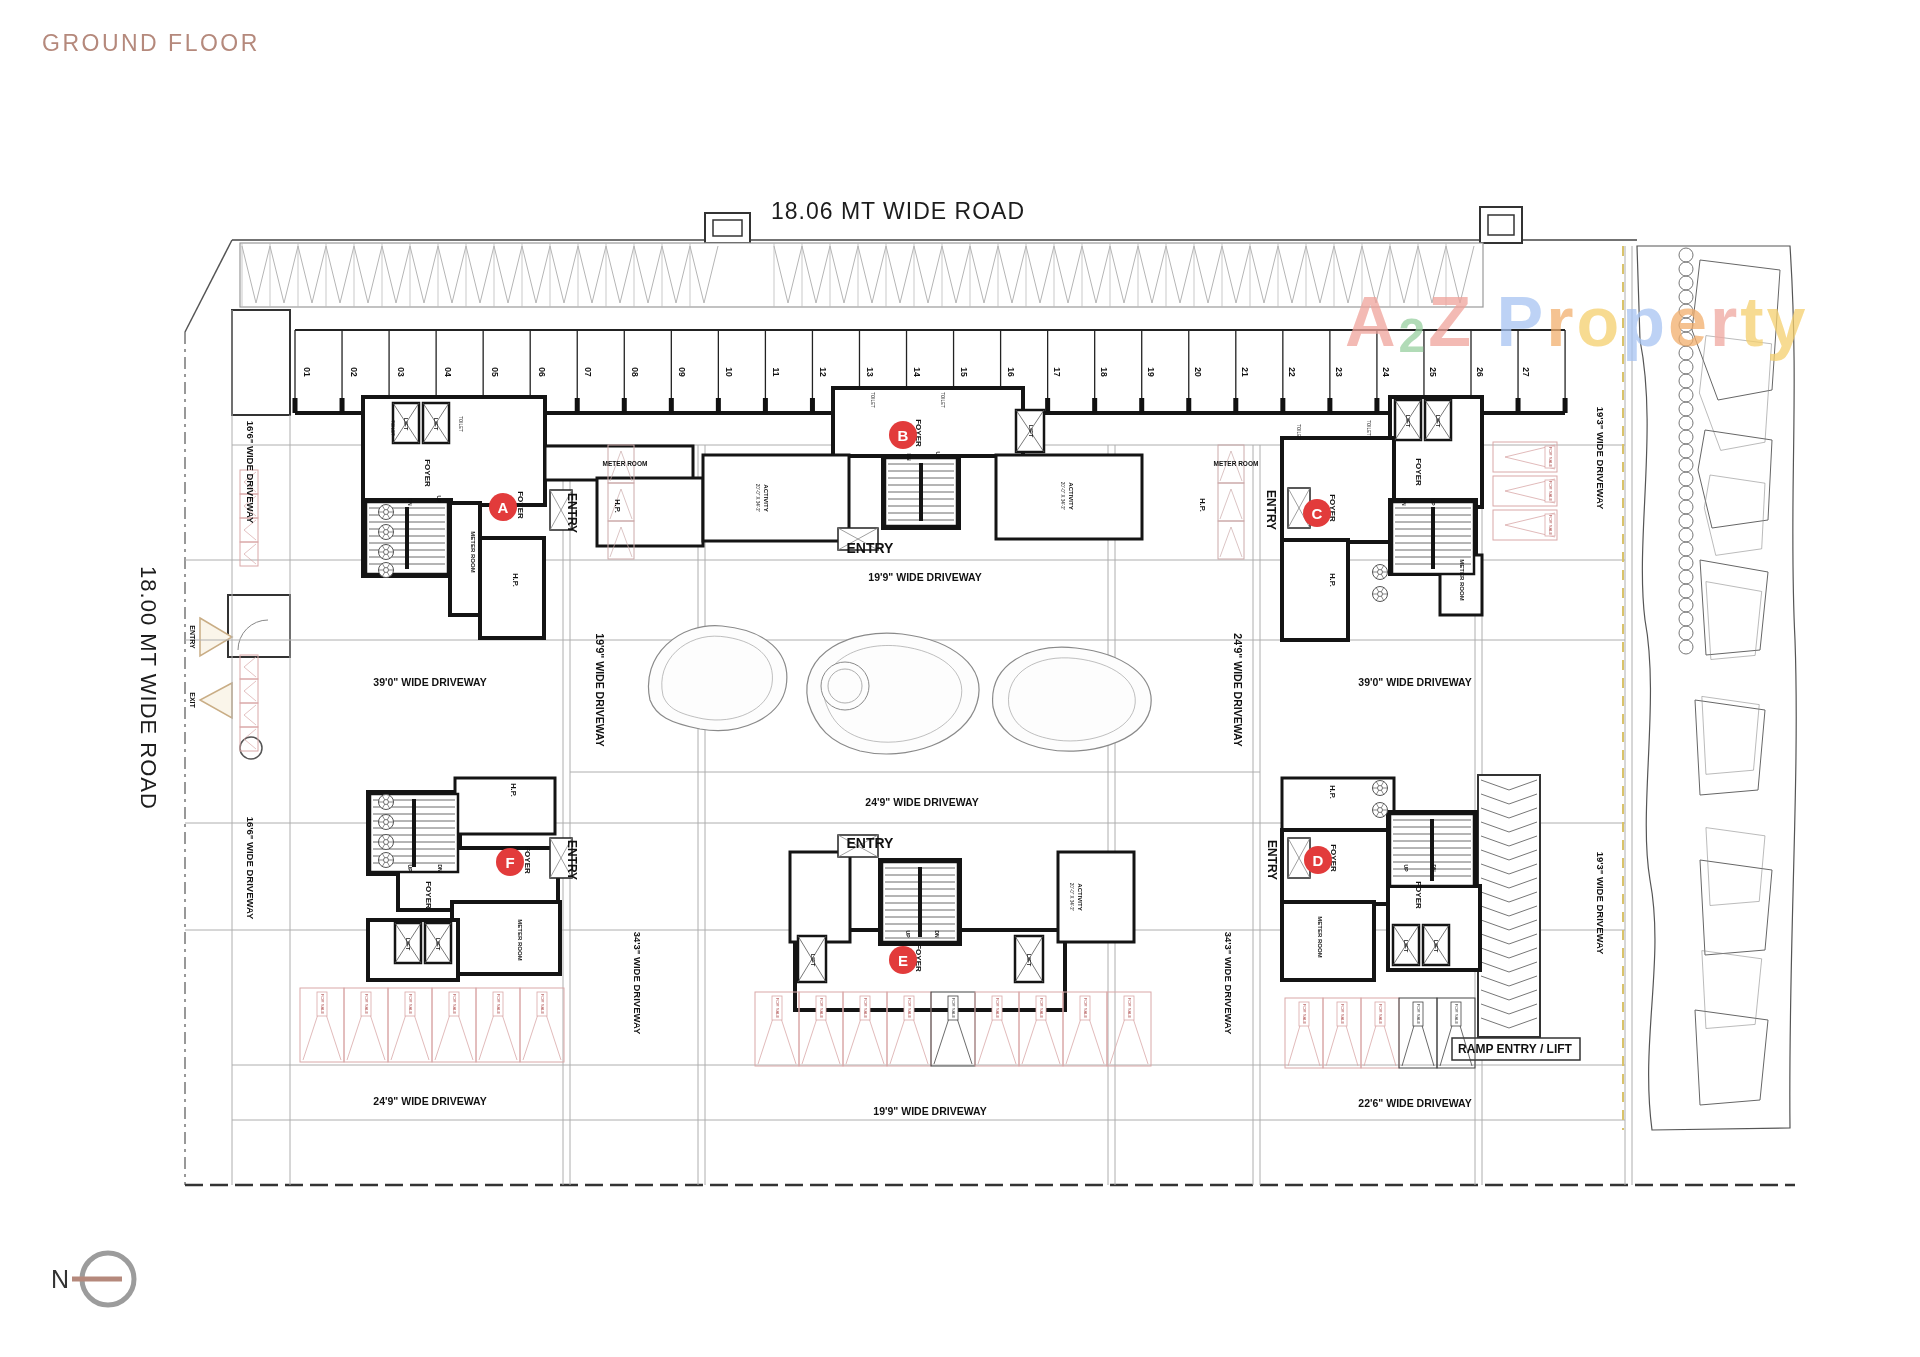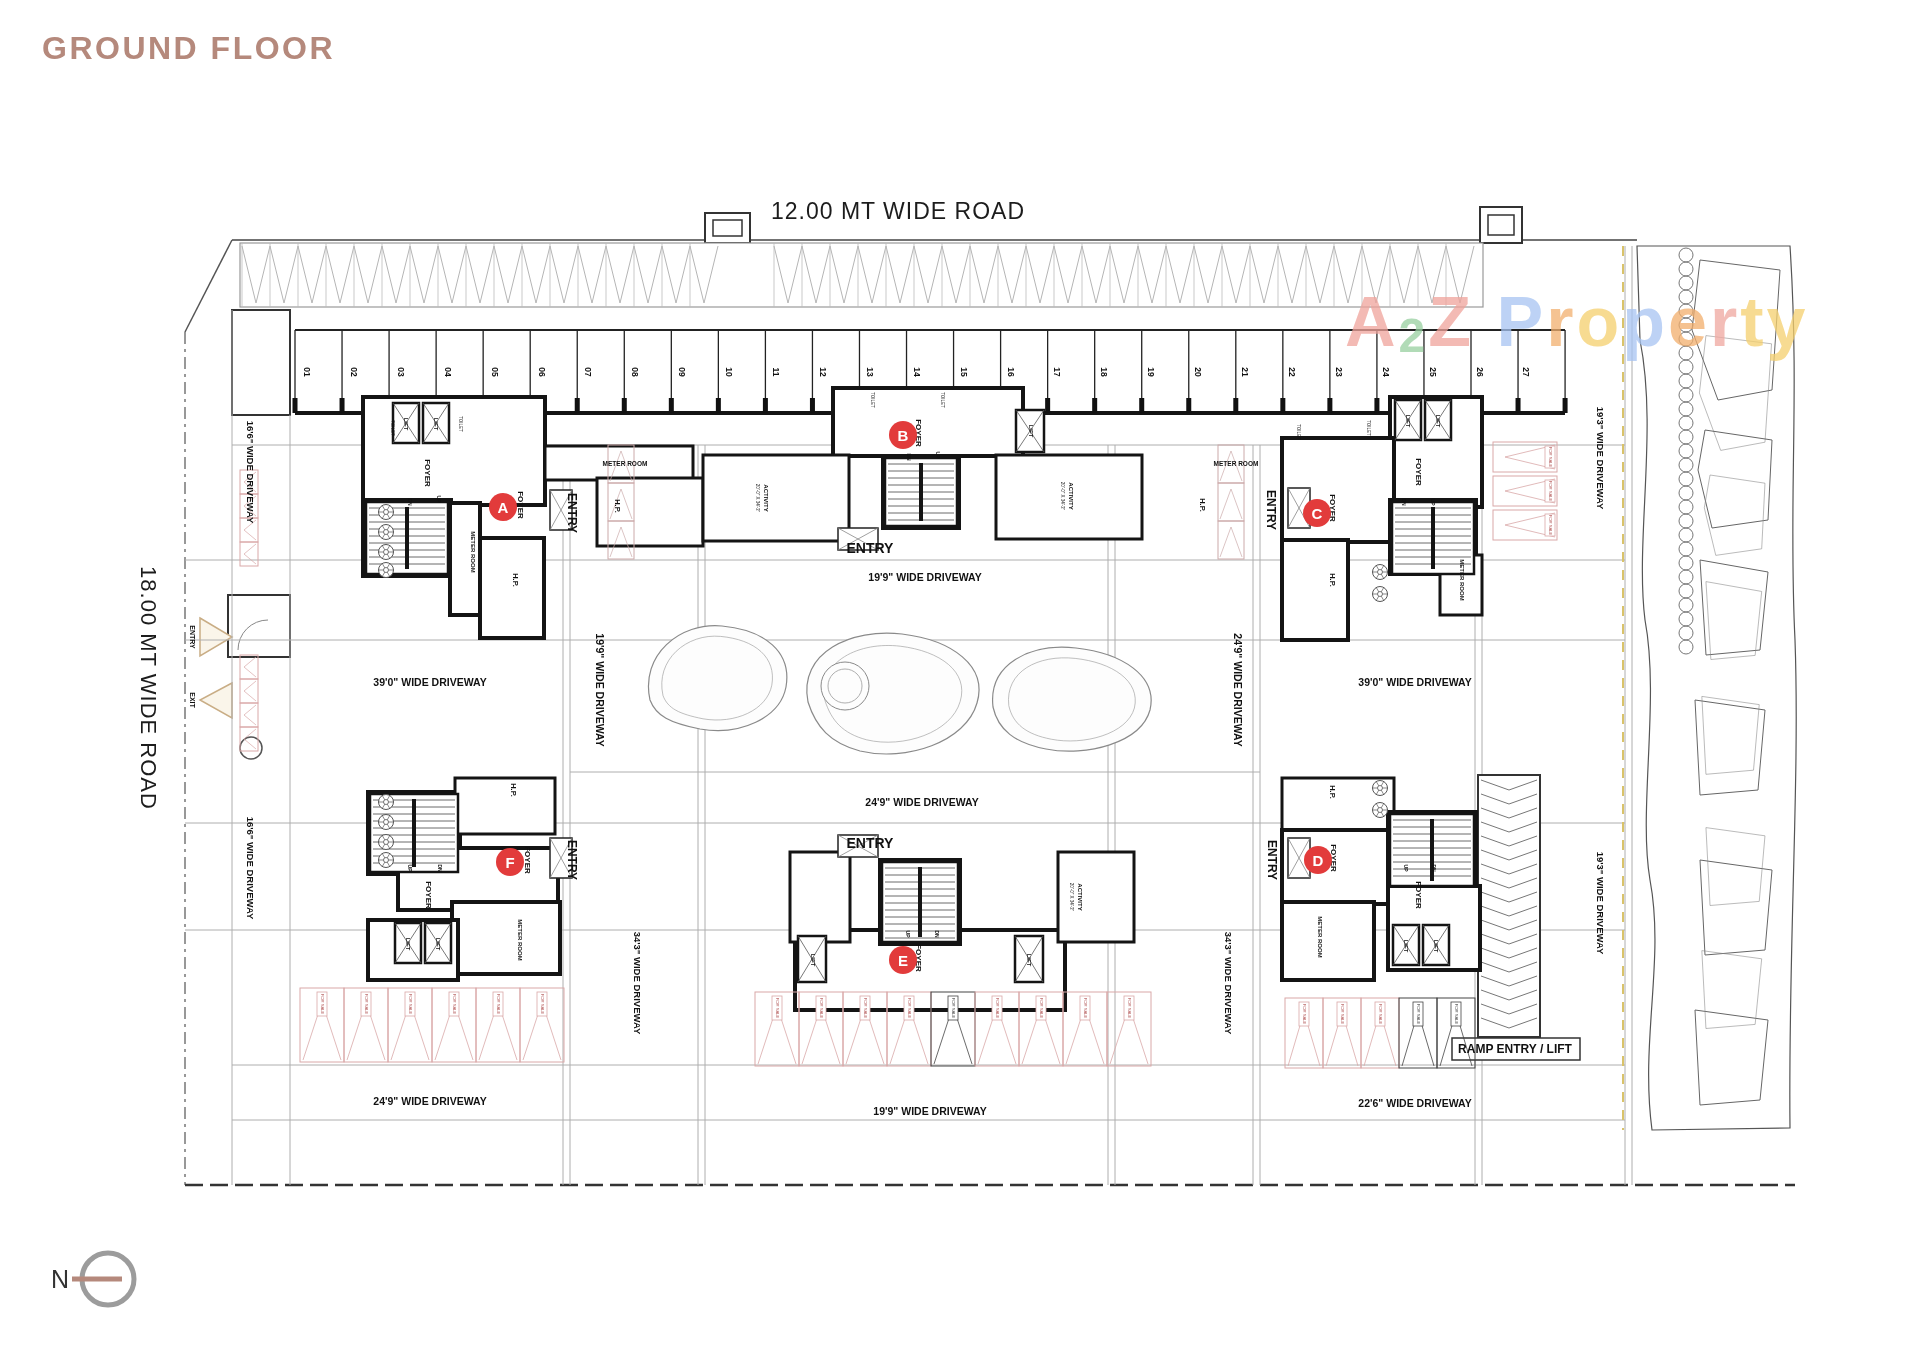--- a/index.html
+++ b/index.html
@@ -1,22 +1,22 @@
 <!DOCTYPE html>
 <html><head>
 <meta charset="utf-8">
 <style>
   html,body{margin:0;padding:0;background:#fff;}
   #stage{position:relative;width:1920px;height:1357px;background:#fff;overflow:hidden;
          font-family:"Liberation Sans",sans-serif;}
   #plan-svg{position:absolute;left:0;top:0;}
   .lbl{position:absolute;white-space:nowrap;color:#111;transform:translate(-50%,-50%);
        font-family:"Liberation Sans",sans-serif;line-height:1;}
-  .title{position:absolute;left:42px;top:30px;font-size:32px;letter-spacing:2.5px;
-         color:#b5897c;font-weight:700;}
+  .title{position:absolute;left:42px;top:30px;font-size:23px;letter-spacing:2.5px;
+         color:#b5897c;font-weight:400;}
   .blockmark{position:absolute;width:28px;height:28px;border-radius:50%;background:#e23b3b;
              color:#fff;font-weight:700;font-size:15px;display:flex;align-items:center;
              justify-content:center;transform:translate(-50%,-50%);}
   #wm-a2z{position:absolute;left:1345px;top:282px;font-size:70px;font-weight:700;
           letter-spacing:3px;opacity:.75;display:flex;align-items:flex-start;}
   #wm-a2z span{display:inline-block;}
   #wm-a2z .sm{font-size:48px;margin-top:26px;}
   #wm-site{position:absolute;left:413px;top:1052px;font-size:53px;font-weight:400;
            color:#a9a9a9;opacity:.5;letter-spacing:1px;}
   .nlabel{position:absolute;transform:translate(-50%,-50%);font-size:25px;color:#333;}
@@ -694,21 +694,21 @@
         <line x1="1220" y1="557" x2="1231" y2="527" stroke="#caa" stroke-width="0.7"></line>
         <line x1="1242" y1="557" x2="1231" y2="527" stroke="#caa" stroke-width="0.7"></line>
       </g>
     <g id="g-north">
         <circle cx="108" cy="1279" r="26" fill="none" stroke="#9c9c9c" stroke-width="5"></circle>
         <line x1="72" y1="1279" x2="122" y2="1279" stroke="#b5897c" stroke-width="5"></line>
       </g>
   </svg>
 
   <div id="labels">
-      <div class="lbl" style="left: 898px; top: 211px; font-size: 23px; font-weight: 400; color: rgb(28, 28, 28); letter-spacing: 1px; transform: translate(-50%, -50%) rotate(0deg);">12.00 MT WIDE ROAD</div>
+      <div class="lbl" style="left: 898px; top: 211px; font-size: 23px; font-weight: 400; color: rgb(28, 28, 28); letter-spacing: 1px; transform: translate(-50%, -50%) rotate(0deg);">18.06 MT WIDE ROAD</div>
       <div class="lbl" style="left: 148px; top: 688px; font-size: 22px; font-weight: 400; color: rgb(28, 28, 28); letter-spacing: 1px; transform: translate(-50%, -50%) rotate(90deg);">18.00 MT WIDE ROAD</div>
       <div class="lbl" style="left: 925px; top: 577px; font-size: 10.5px; font-weight: 700; color: rgb(17, 17, 17); letter-spacing: 0px; transform: translate(-50%, -50%) rotate(0deg);">19'9" WIDE DRIVEWAY</div>
       <div class="lbl" style="left: 430px; top: 682px; font-size: 10.5px; font-weight: 700; color: rgb(17, 17, 17); letter-spacing: 0px; transform: translate(-50%, -50%) rotate(0deg);">39'0" WIDE DRIVEWAY</div>
       <div class="lbl" style="left: 1415px; top: 682px; font-size: 10.5px; font-weight: 700; color: rgb(17, 17, 17); letter-spacing: 0px; transform: translate(-50%, -50%) rotate(0deg);">39'0" WIDE DRIVEWAY</div>
       <div class="lbl" style="left: 600px; top: 690px; font-size: 10.5px; font-weight: 700; color: rgb(17, 17, 17); letter-spacing: 0px; transform: translate(-50%, -50%) rotate(90deg);">19'9" WIDE DRIVEWAY</div>
       <div class="lbl" style="left: 1238px; top: 690px; font-size: 10.5px; font-weight: 700; color: rgb(17, 17, 17); letter-spacing: 0px; transform: translate(-50%, -50%) rotate(90deg);">24'9" WIDE DRIVEWAY</div>
       <div class="lbl" style="left: 922px; top: 802px; font-size: 10.5px; font-weight: 700; color: rgb(17, 17, 17); letter-spacing: 0px; transform: translate(-50%, -50%) rotate(0deg);">24'9" WIDE DRIVEWAY</div>
       <div class="lbl" style="left: 250px; top: 472px; font-size: 9.5px; font-weight: 700; color: rgb(17, 17, 17); letter-spacing: 0px; transform: translate(-50%, -50%) rotate(90deg);">16'6" WIDE DRIVEWAY</div>
       <div class="lbl" style="left: 250px; top: 868px; font-size: 9.5px; font-weight: 700; color: rgb(17, 17, 17); letter-spacing: 0px; transform: translate(-50%, -50%) rotate(90deg);">16'6" WIDE DRIVEWAY</div>
       <div class="lbl" style="left: 637px; top: 983px; font-size: 9.5px; font-weight: 700; color: rgb(17, 17, 17); letter-spacing: 0px; transform: translate(-50%, -50%) rotate(90deg);">34'3" WIDE DRIVEWAY</div>

